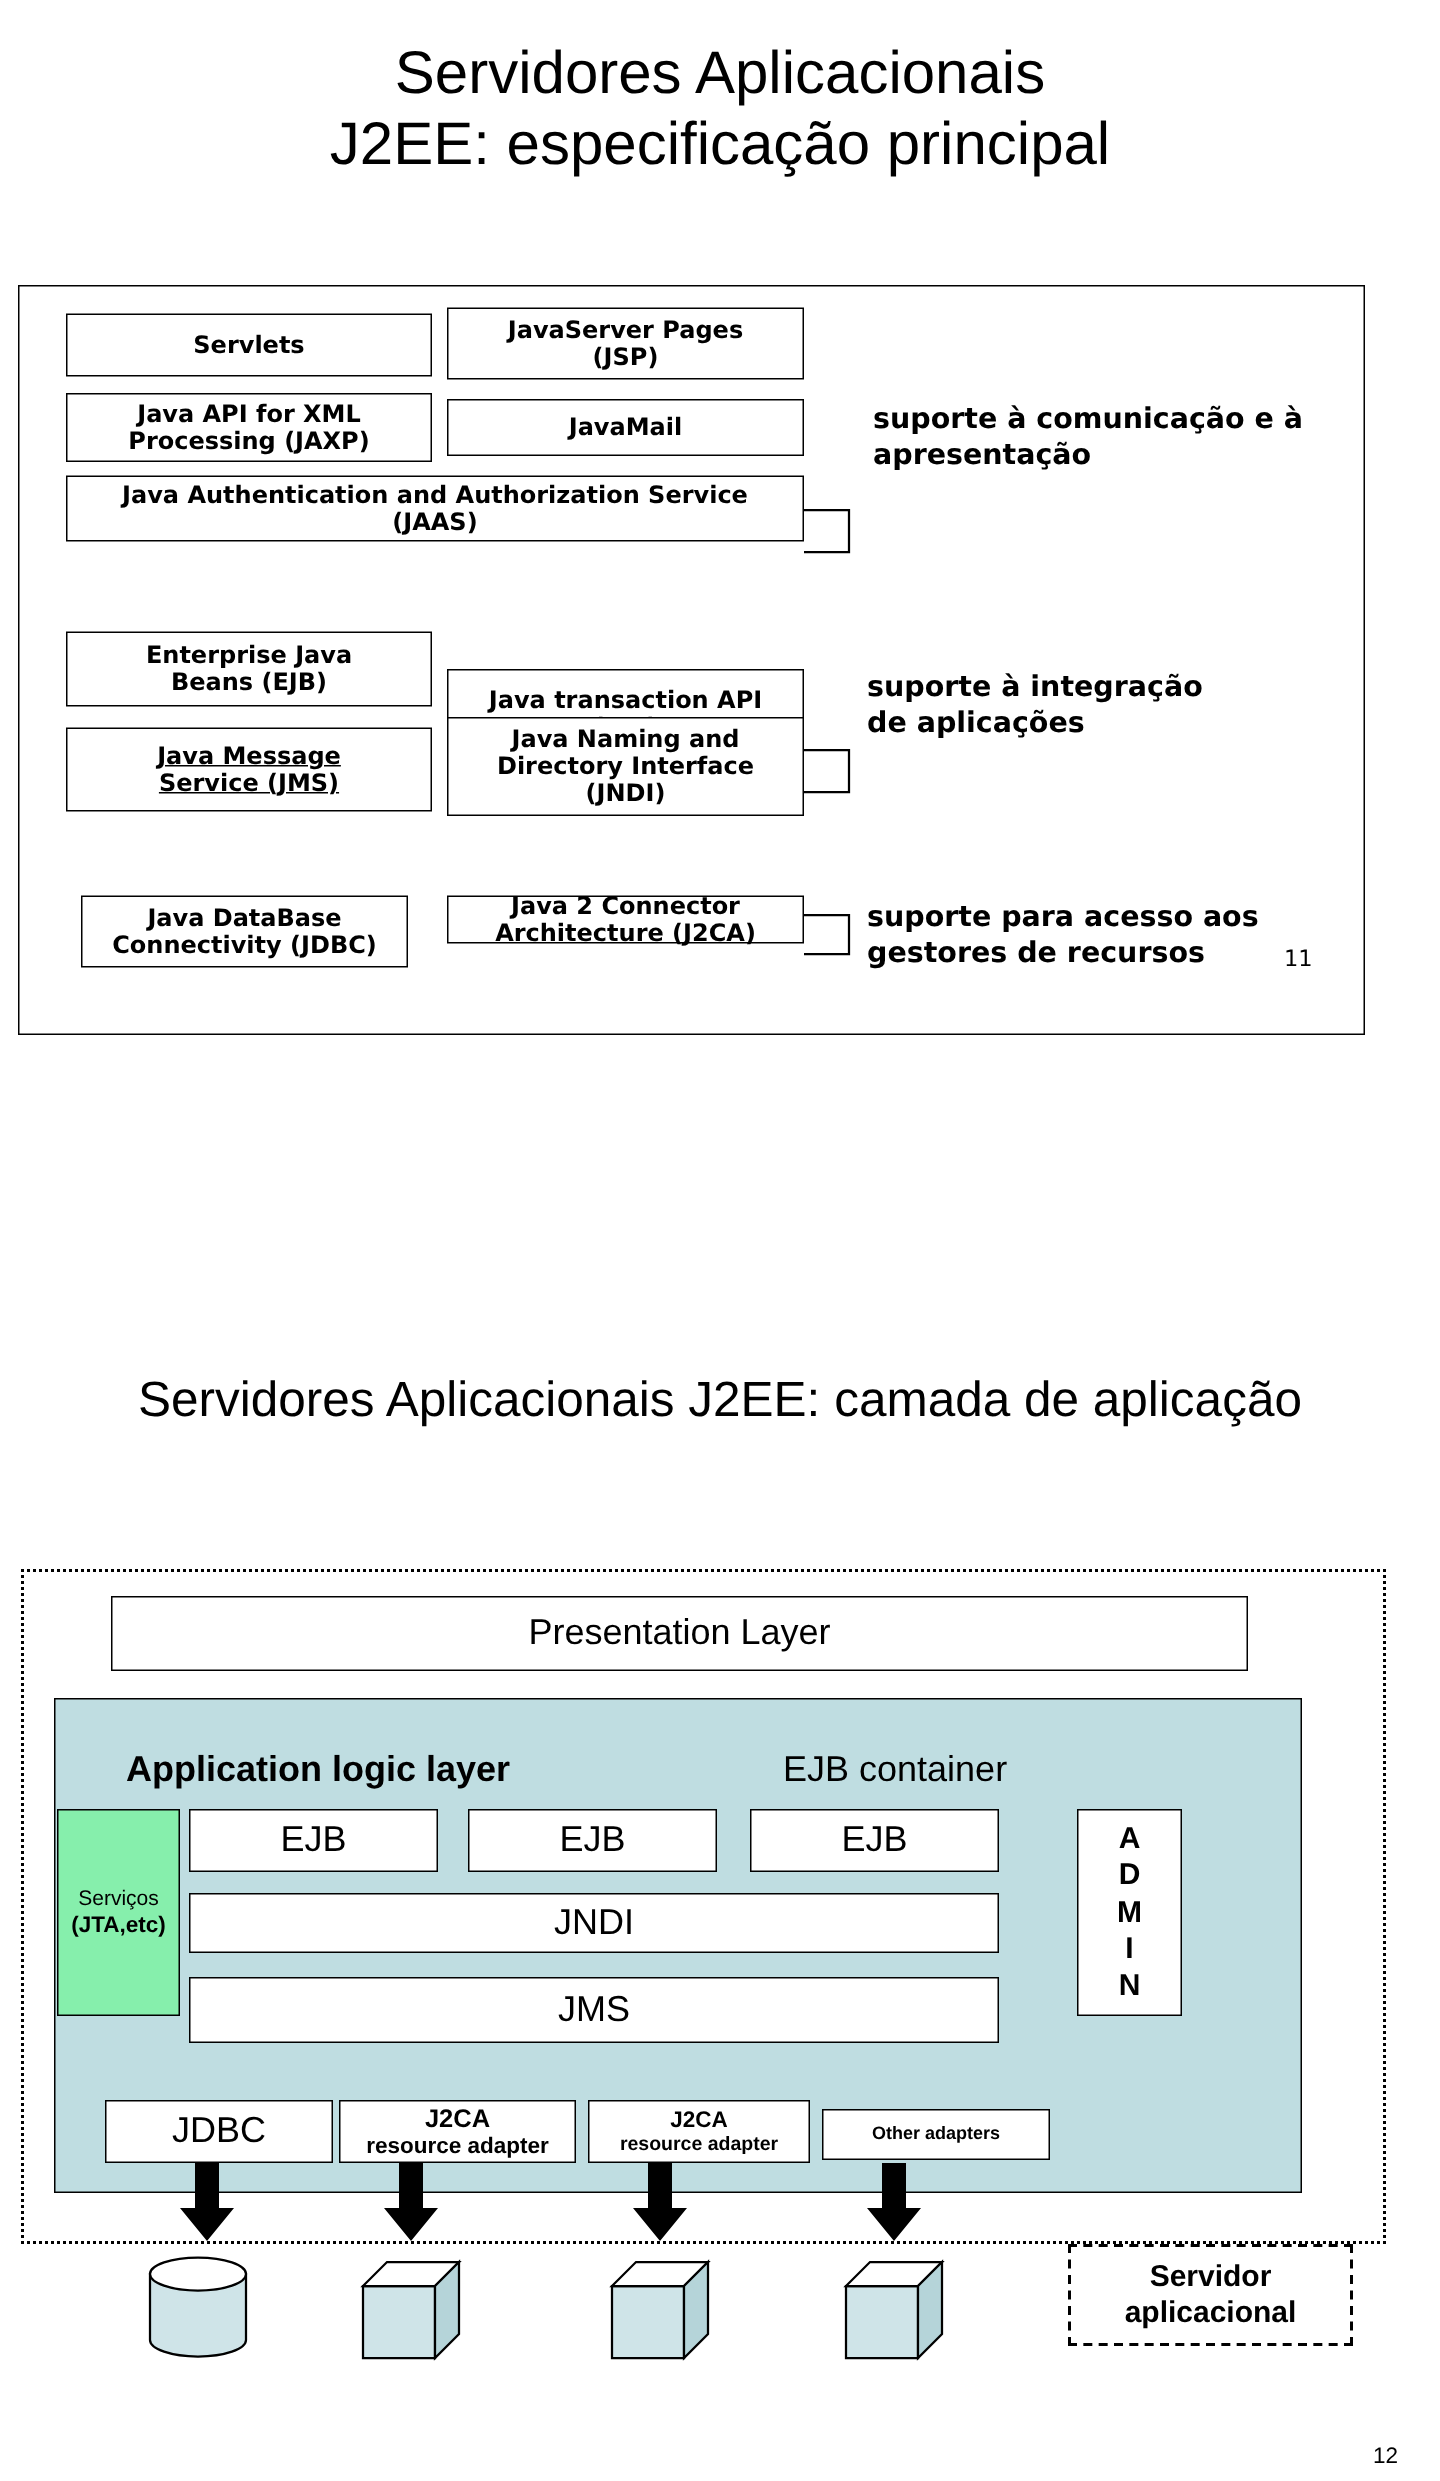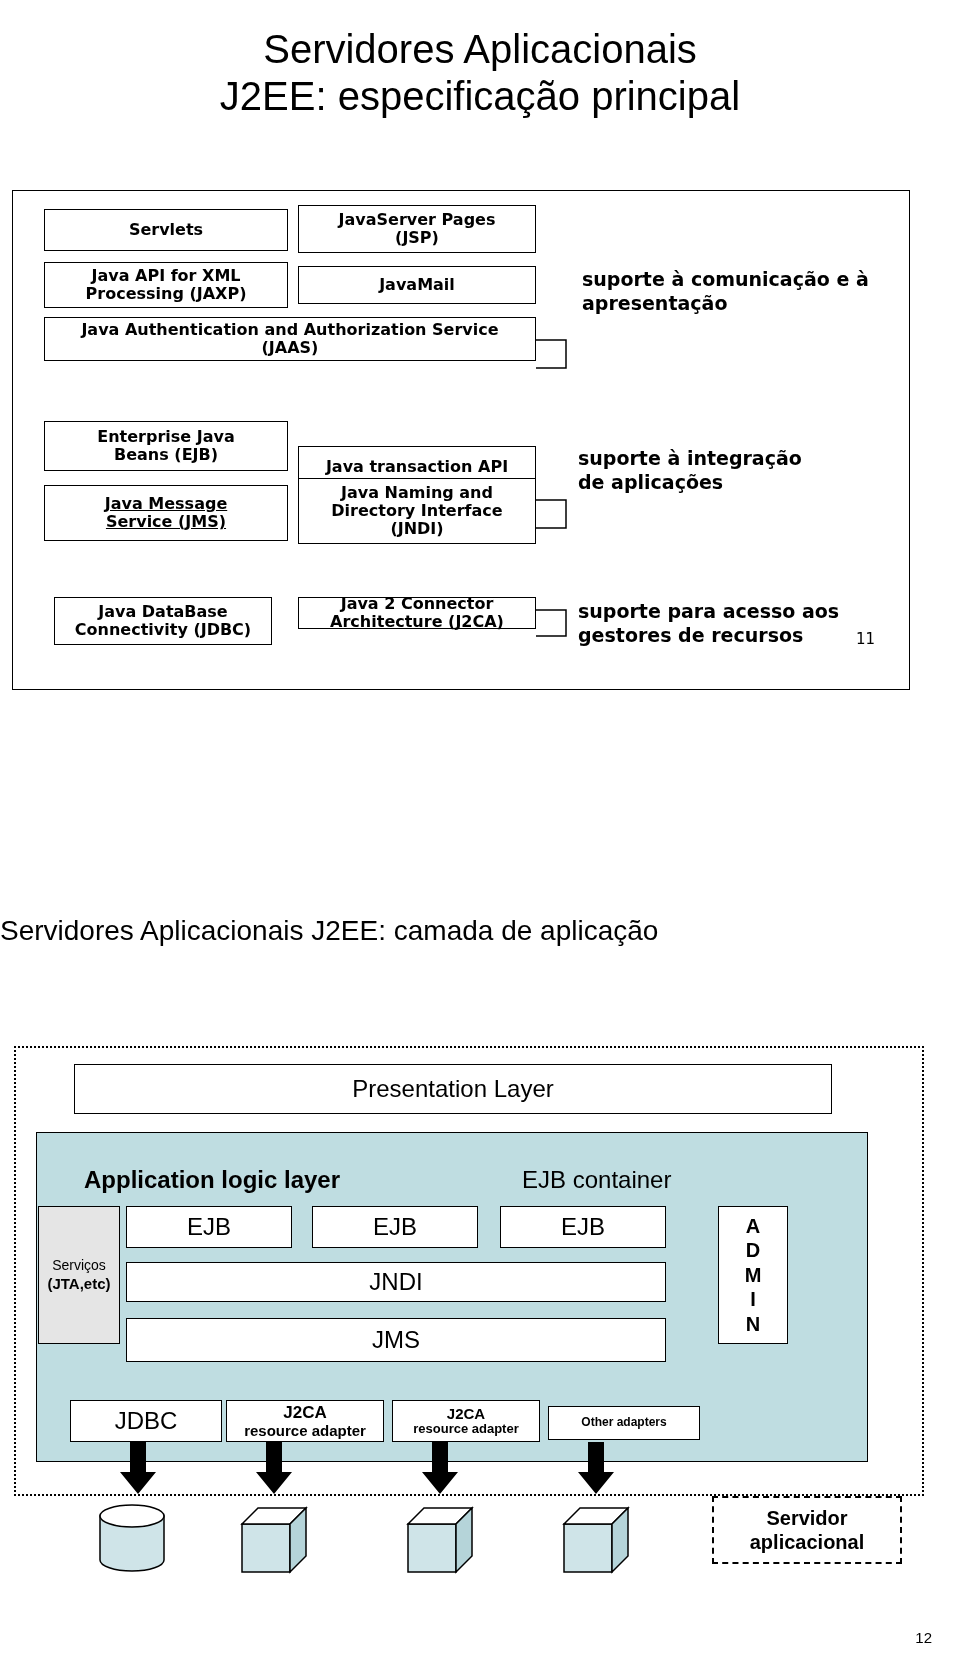--- a/index.html
+++ b/index.html
@@ -75,22 +75,22 @@
 
   
   .slide12 {
     position: absolute;
     left: 0;
     top: 900px;
     width: 960px;
     height: 754px;
   }
   .s12-title {
-    text-align: left;
-    font-size: 28px;
+    text-align: center;
+    font-size: 33px;
     line-height: 1.18;
     padding-top: 14px;
   }
 
   .dotted-outer {
     position: absolute;
     left: 14px;
     top: 146px;
     width: 910px;
     height: 450px;
@@ -146,21 +146,21 @@
     color: #000;
     text-align: center;
   }
   .servicos {
     position: absolute;
     left: 38px;
     top: 306px;
     width: 82px;
     height: 138px;
     border: 1.5px solid #000;
-    background: #e5e5e5;
+    background: #86efac;
     box-sizing: border-box;
     display: flex;
     flex-direction: column;
     align-items: center;
     justify-content: center;
     font-size: 14px;
     line-height: 1.3;
     text-align: center;
   }
   .servicos b { font-size: 15px; }

